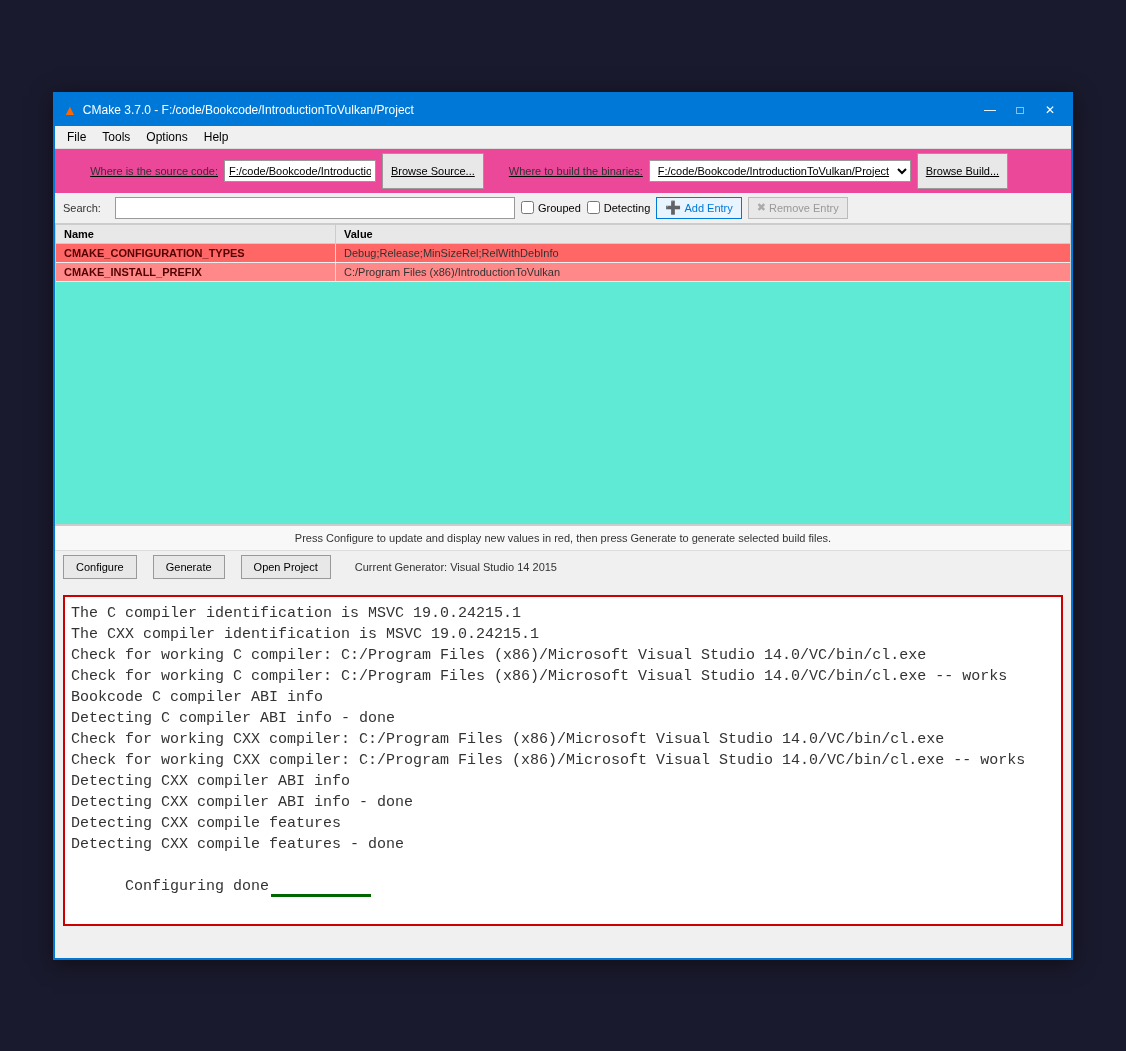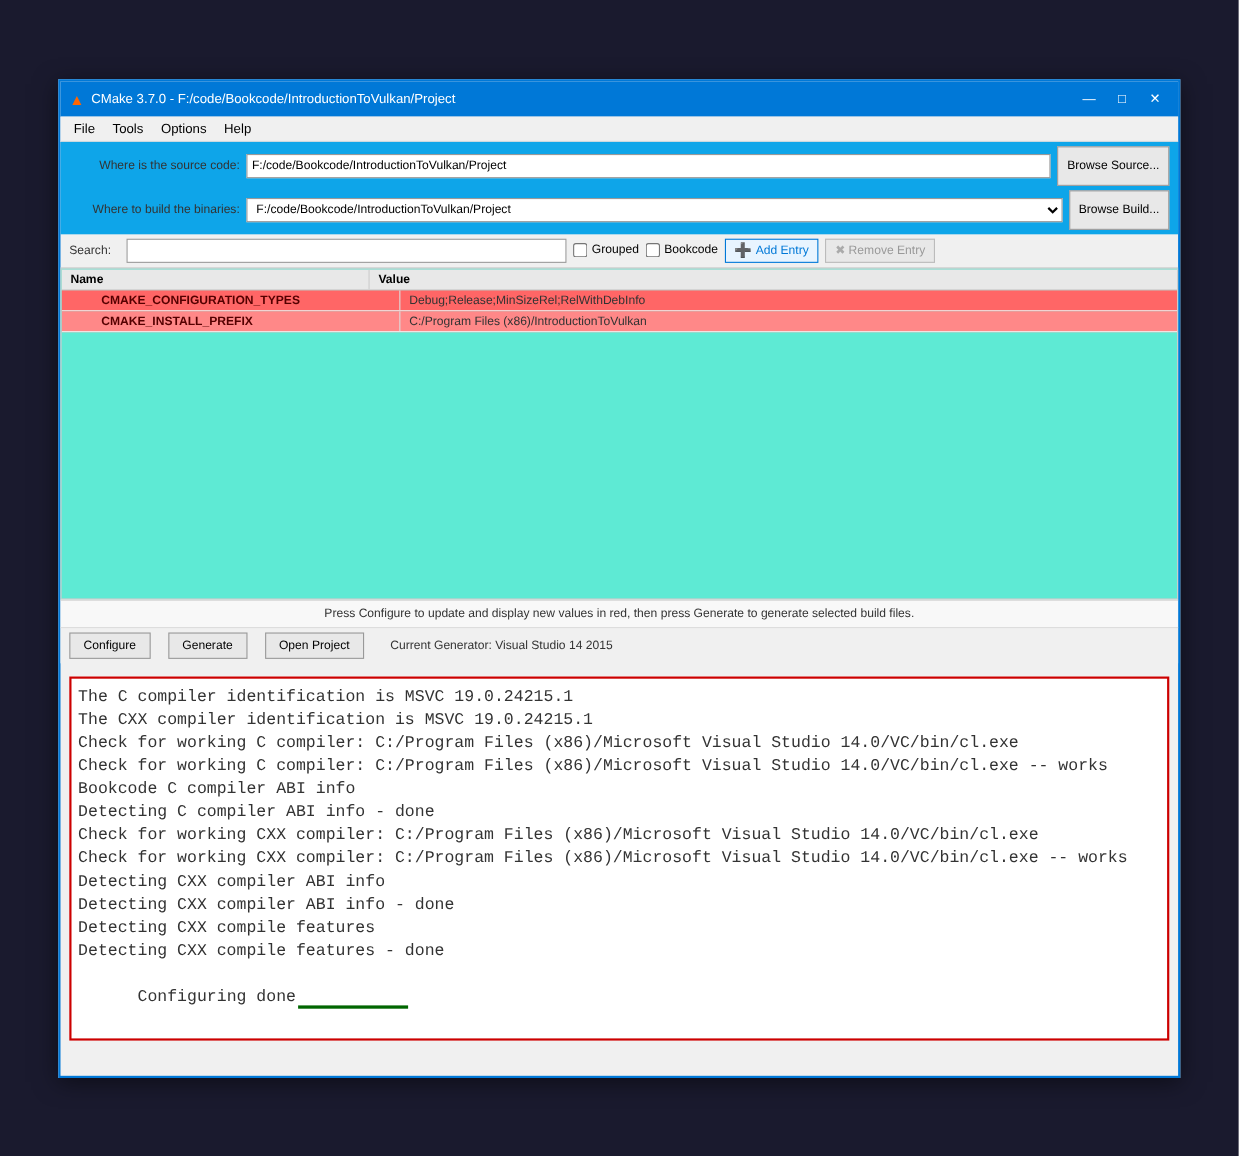--- a/index.html
+++ b/index.html
@@ -61,25 +61,26 @@
       gap: 0;
       border-bottom: 1px solid #ddd;
     }
     .menu-item {
       padding: 2px 8px;
       cursor: pointer;
       font-size: 12px;
     }
 
     .toolbar {
-      background: #0ea5e9;
+      background: #ec4899;
       padding: 4px 8px;
       display: flex;
-      flex-direction: column;
+      flex-direction: row;
       gap: 4px;
+      text-decoration: underline;
     }
     .toolbar-row {
       display: flex;
       align-items: center;
       gap: 6px;
     }
     .toolbar-label {
       font-size: 11px;
       color: #333;
       white-space: nowrap;
@@ -129,20 +130,21 @@
       flex: 1;
       max-width: 400px;
       height: 22px;
       border: 1px solid #999;
       padding: 2px 4px;
       font-size: 11px;
       background: white;
     }
     .checkbox-group {
       display: flex;
+      align-items: center;
       gap: 4px;
       font-size: 11px;
     }
     .checkbox-group input { margin: 0; }
     .add-entry-btn {
       height: 22px;
       padding: 0 8px;
       border: 1px solid #0078d7;
       background: #e8f4ff;
       cursor: pointer;
@@ -188,21 +190,20 @@
     .table-body {
       min-height: 280px;
     }
     .table-row {
       display: flex;
       border-bottom: 1px solid #eee;
     }
     .table-row.selected {
       background: #ff6666;
       color: #333;
-      padding-left: 28px;
     }
     .table-cell {
       padding: 3px 8px;
       font-size: 11px;
       border-right: 1px solid #ddd;
       white-space: nowrap;
       overflow: hidden;
       text-overflow: ellipsis;
     }
     .table-cell:first-child { width: 280px; font-weight: bold; color: #8b0000; }
@@ -310,21 +311,21 @@
 
   <div class="search-row">
     <span class="search-label">Search:</span>
     <input class="search-input" type="text" style="">
     <div class="checkbox-group">
       <input type="checkbox" id="grouped" style="">
       <label for="grouped">Grouped</label>
     </div>
     <div class="checkbox-group">
       <input type="checkbox" id="advanced" style="">
-      <label for="advanced">Bookcode</label>
+      <label for="advanced">Detecting</label>
     </div>
     <button class="add-entry-btn">
       <span style="font-size: 13px; color: #0078d7;">➕</span>
       <span>Add Entry</span>
     </button>
     <button class="remove-entry-btn">
       <span style="color: #aaa;">✖</span>
       <span>Remove Entry</span>
     </button>
   </div>

